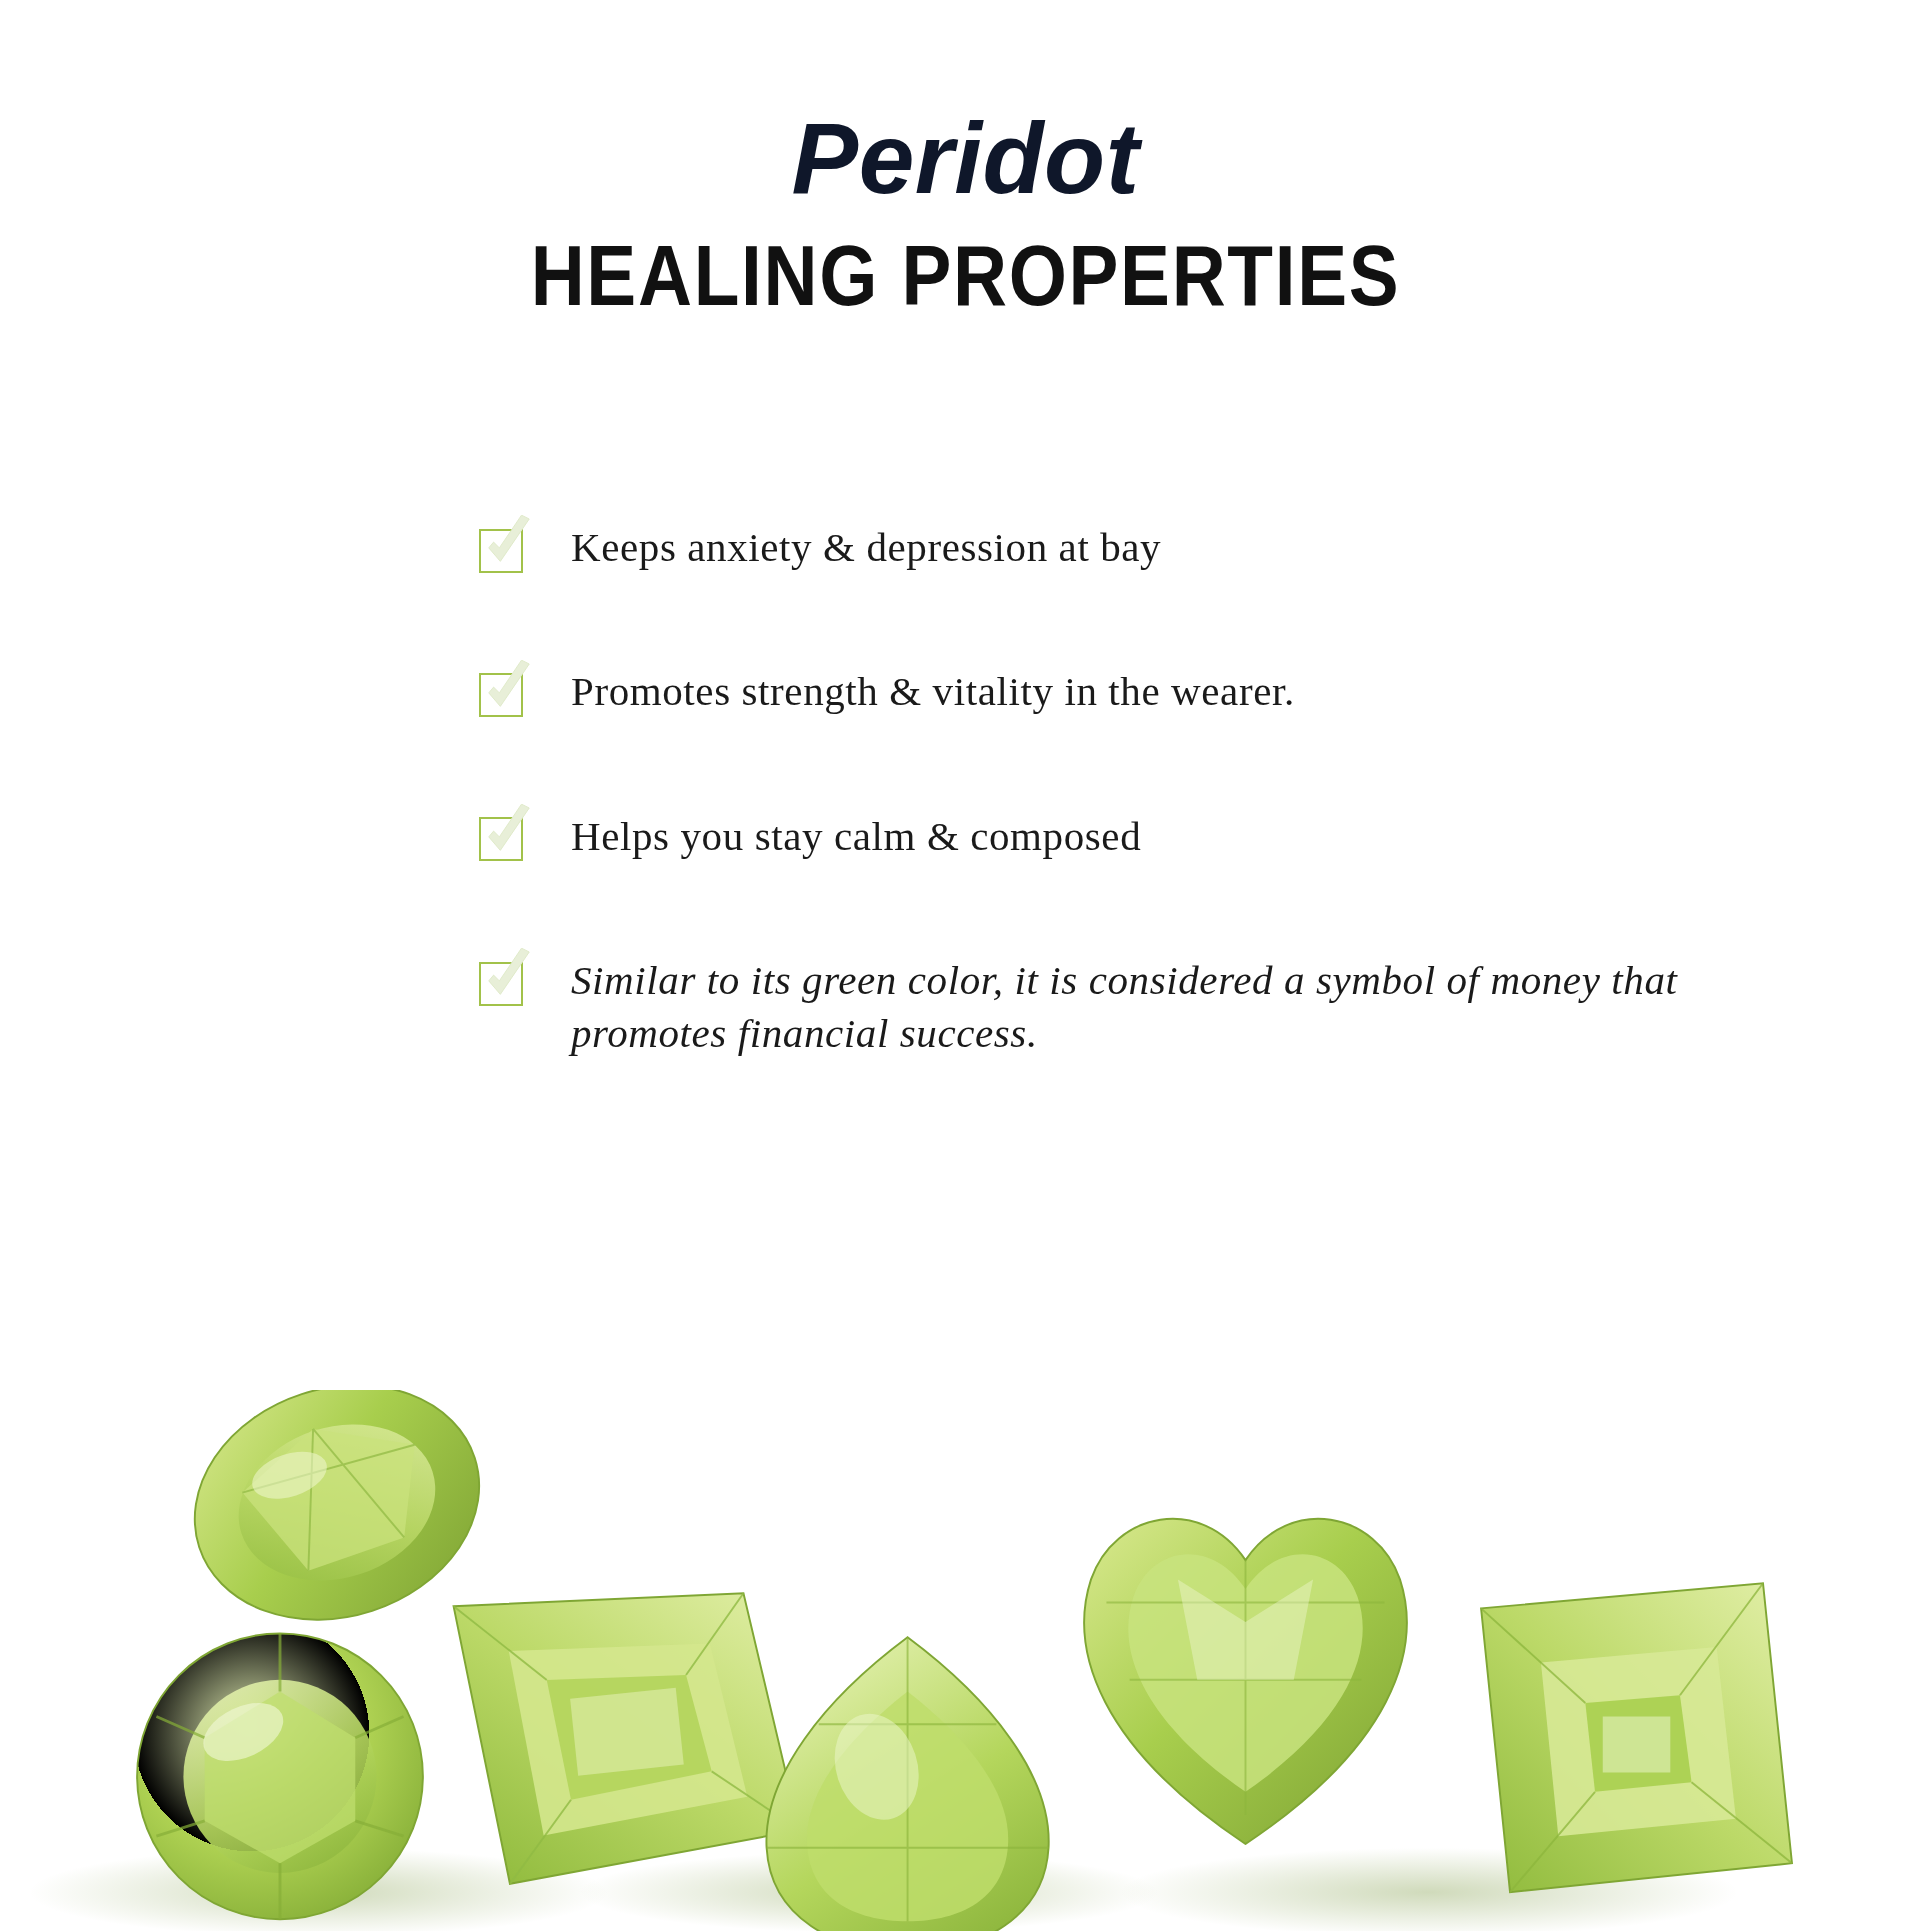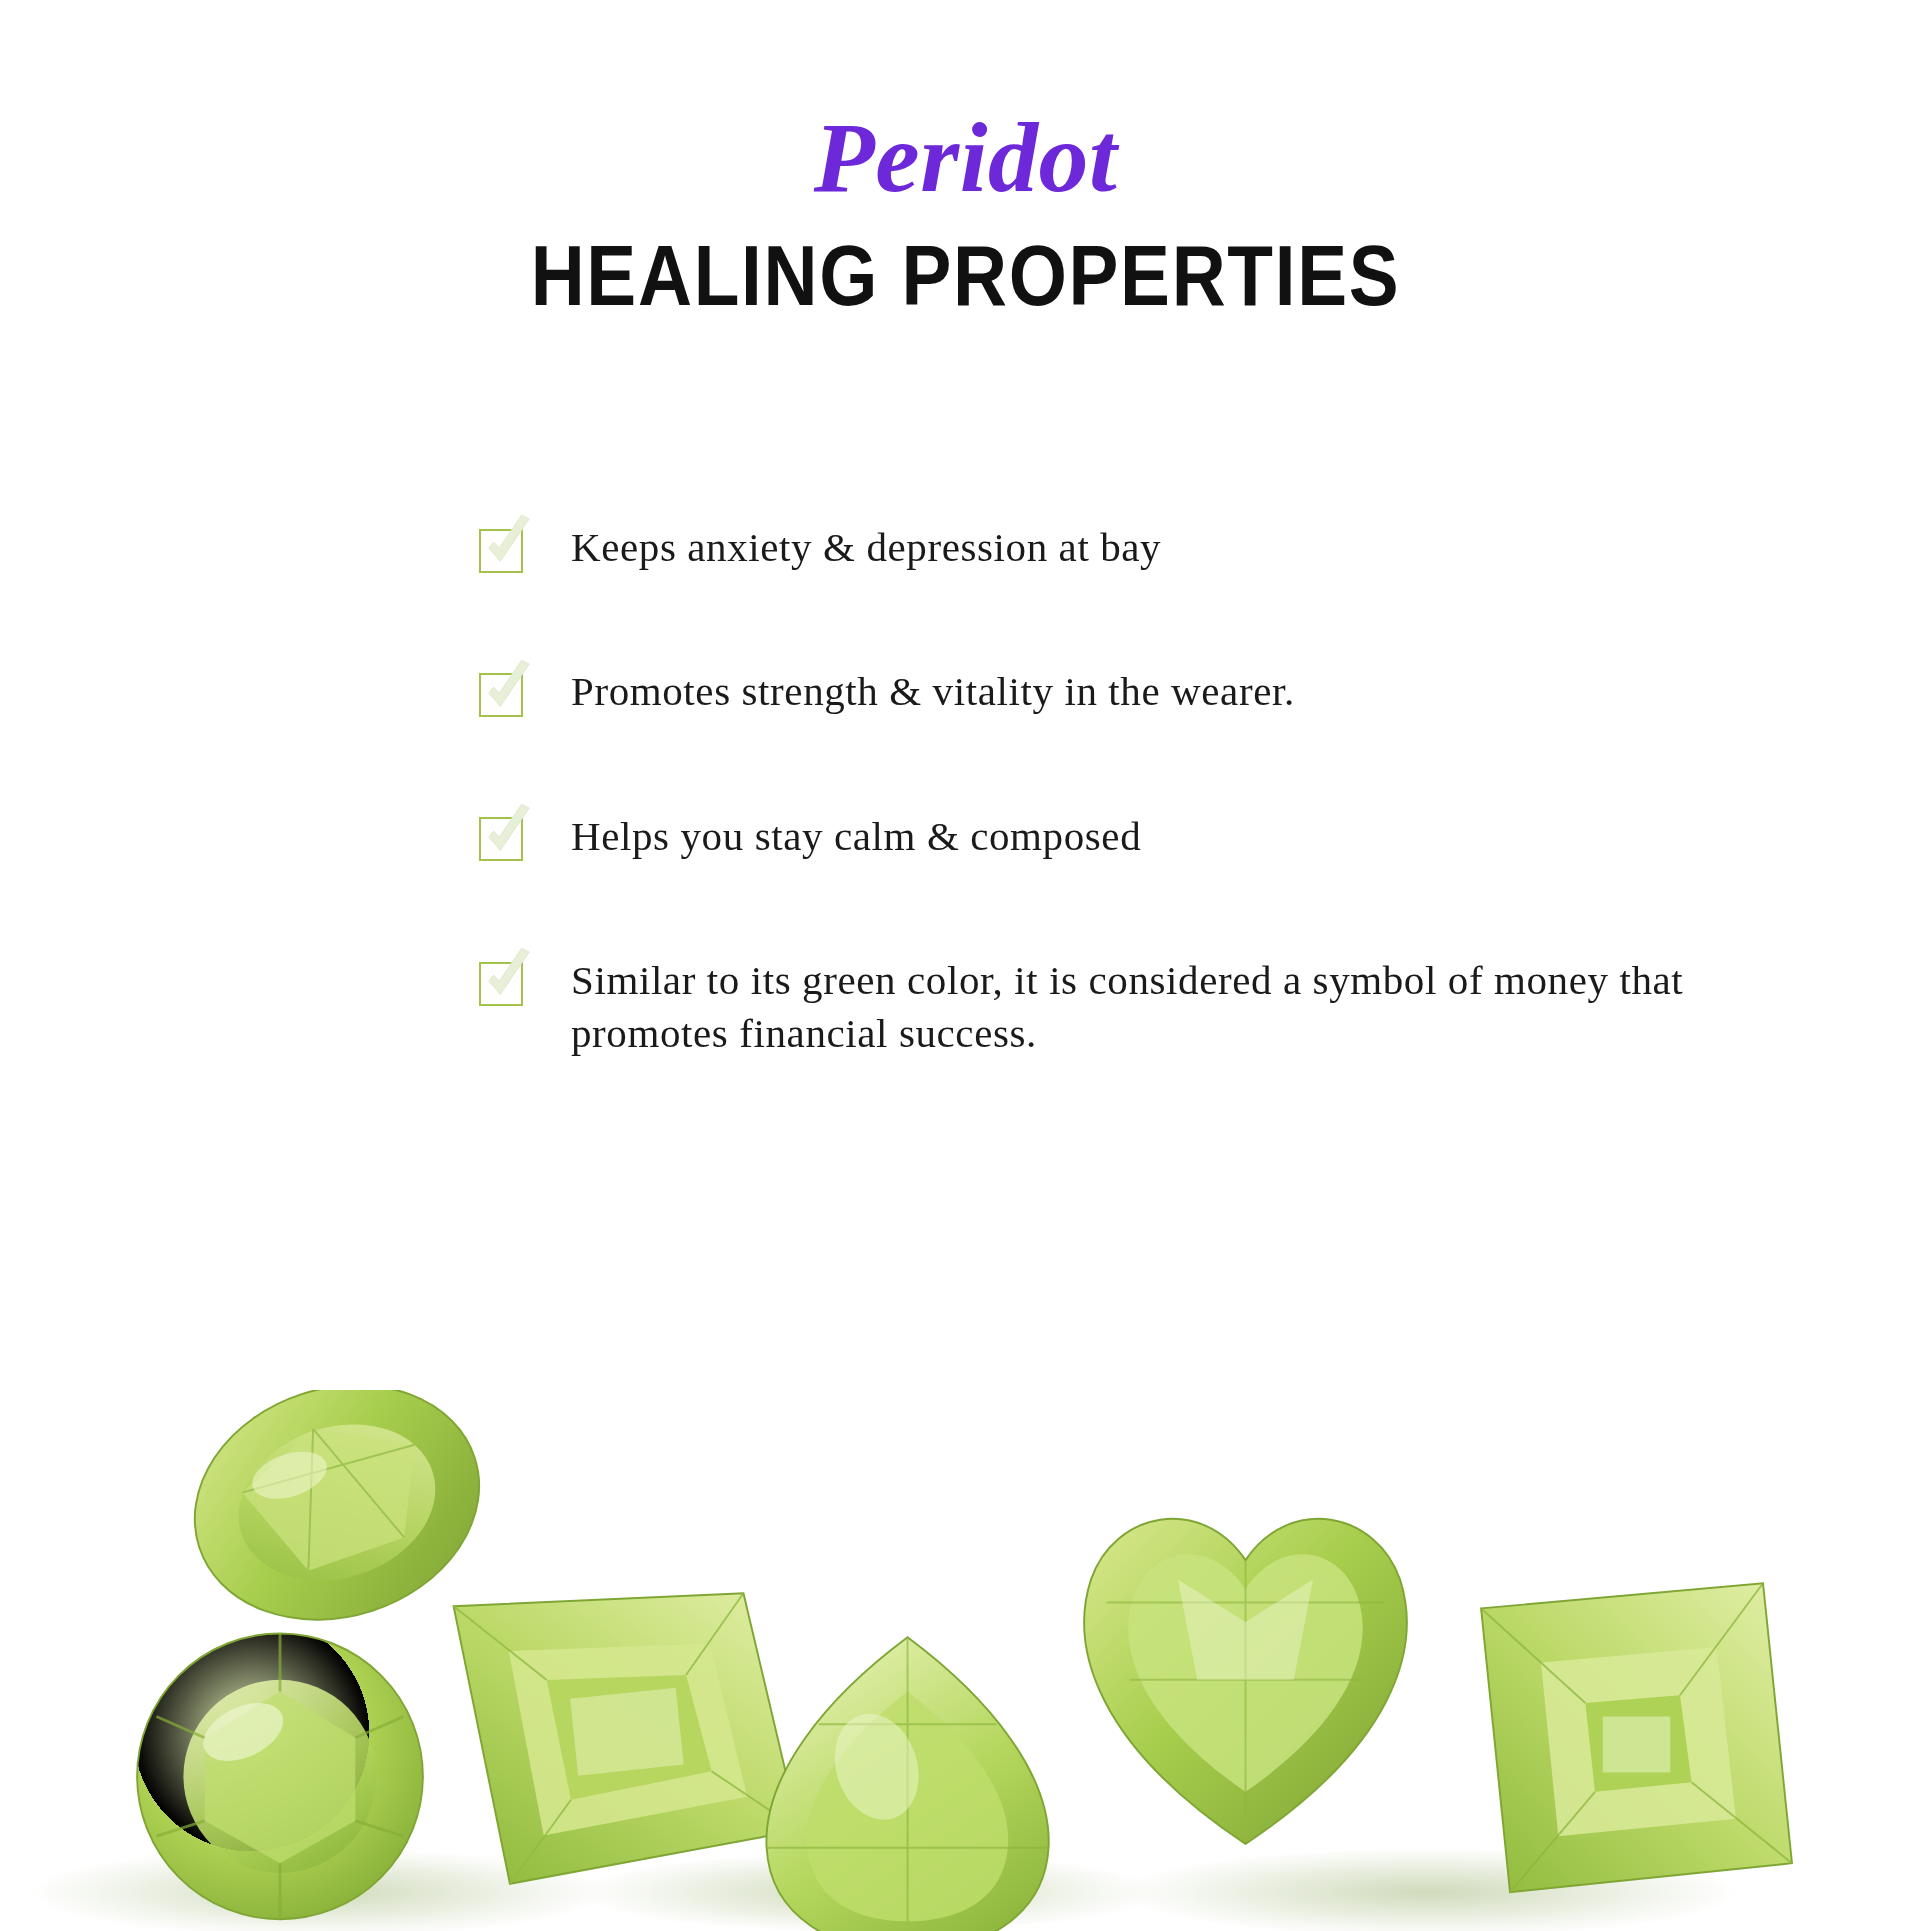--- a/index.html
+++ b/index.html
@@ -24,26 +24,26 @@
 
   
   .header {
     position: absolute;
     top: 108px;
     left: 0;
     width: 1931px;
     text-align: center;
   }
   .title-script {
-    font-family: Liberation Serif, serif;
+    font-family: Liberation Sans, sans-serif;
     font-style: italic;
     font-weight: 700;
     font-size: 100px;
     line-height: 1.0;
-    color: #6d28d9;
+    color: #0f172a;
     letter-spacing: 0.5px;
   }
   .title-main {
     margin-top: 25px;
     font-family: "Liberation Sans", sans-serif;
     font-weight: 700;
     font-size: 85px;
     line-height: 1.0;
     color: #111111;
     letter-spacing: 1.9px;
@@ -58,20 +58,21 @@
     left: 479px;
     width: 1313px;
   }
   .list-item {
     display: flex;
     align-items: flex-start;
     margin-bottom: 91px;
   }
   .list-item:last-child {
     margin-bottom: 4px;
+    font-style: italic;
   }
   .check-box {
     flex: 0 0 auto;
     position: relative;
     width: 44px;
     height: 44px;
     margin-top: 7.7px;
     border: 2.9px solid #a2c24a;
     background: #ffffff;
     box-sizing: border-box;

